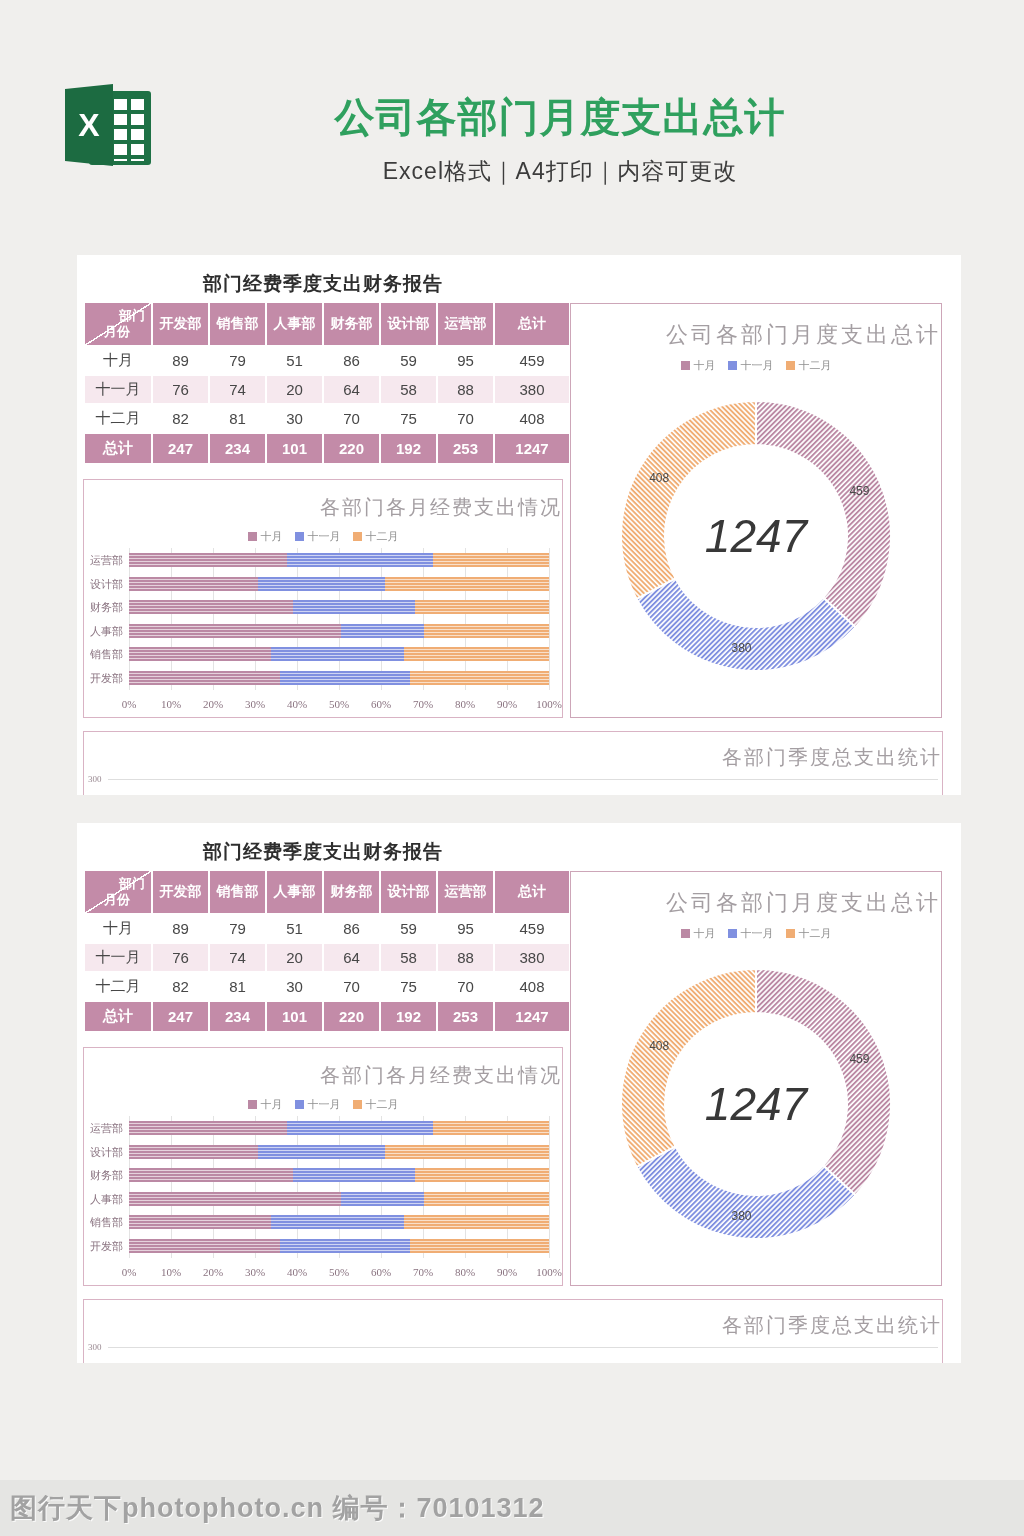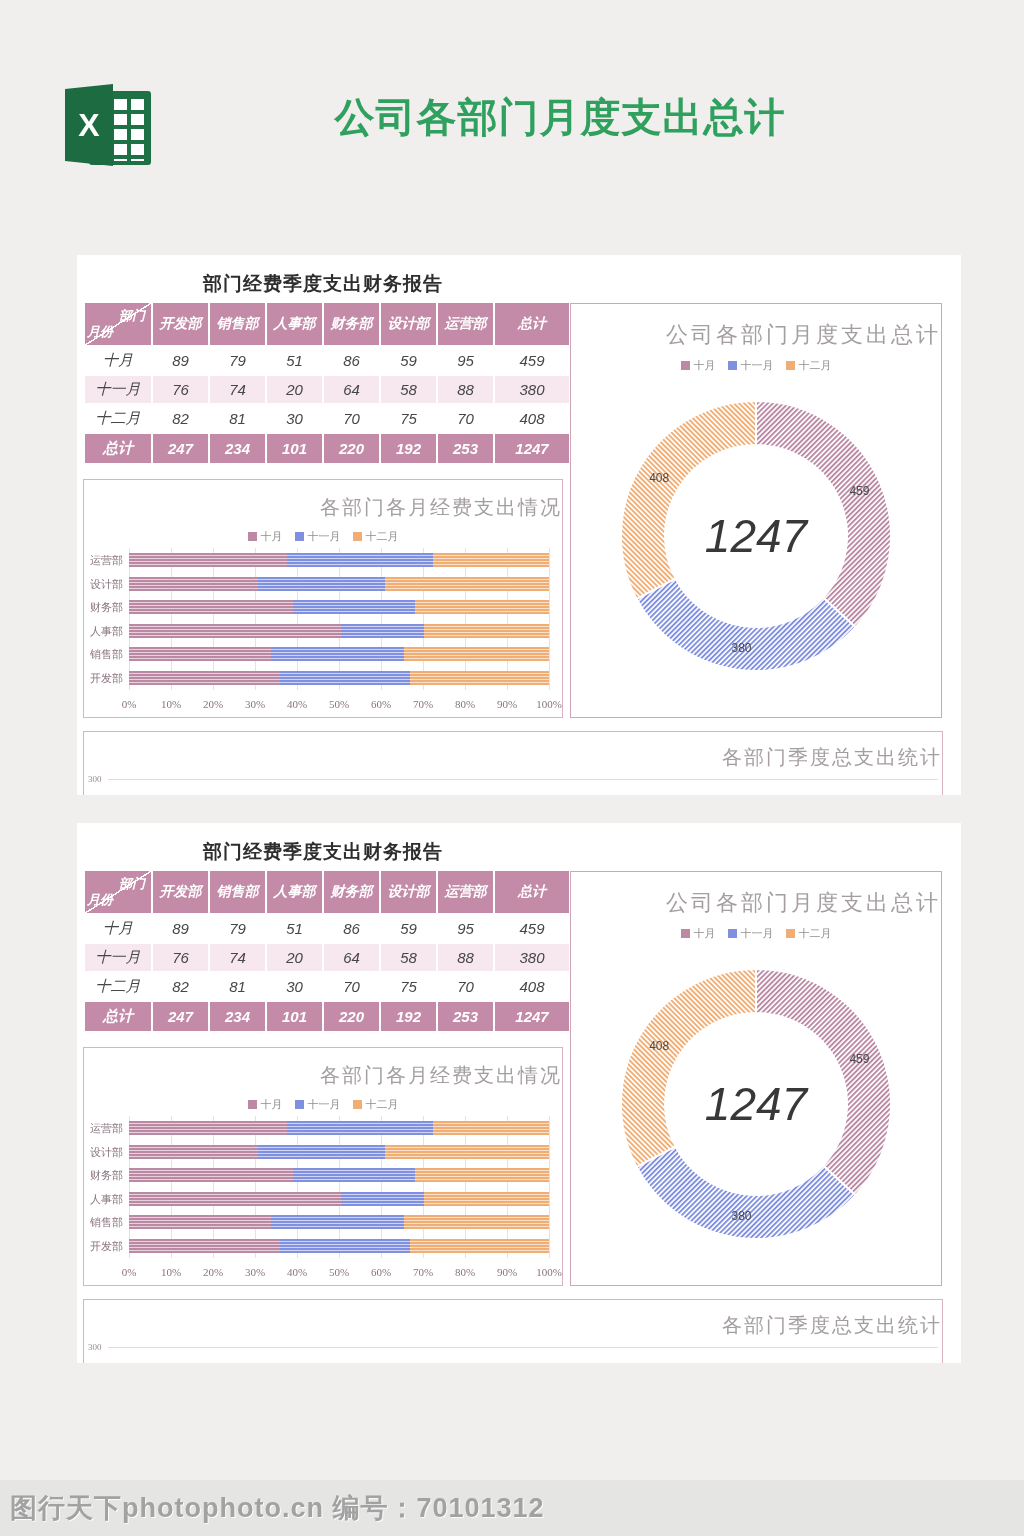--- a/index.html
+++ b/index.html
@@ -41,35 +41,35 @@
   .panel{position:absolute;left:77px;width:884px;height:540px;background:#fff;overflow:hidden;}
   #panel-1{top:255px;}
   #panel-2{top:823px;}
   .report-title{
     position:absolute;left:6px;top:16px;width:480px;text-align:center;
     font-size:19px;font-weight:bold;color:#2e2e2e;letter-spacing:1px;
   }
   
   table.exp-table{
     position:absolute;left:6px;top:46px;width:480px;
-    border-collapse:separate;border-spacing:2px;table-layout:fixed;font-style:italic;
+    border-collapse:separate;border-spacing:2px;table-layout:fixed;
   }
   .exp-table th,.exp-table td{padding:0;text-align:center;overflow:hidden;}
   .exp-table th{background:#c38ba8;color:#fff;font-size:14px;font-weight:bold;height:42px;}
   .exp-table td{font-size:15px;color:#474747;background:#fff;height:27px;}
   .exp-table tr.alt td{background:#f6e8ee;}
   .exp-table tr.total td{background:#c38ba8;color:#fff;font-weight:bold;height:29px;}
   th.corner{
     position:relative;
     background:
       linear-gradient(to bottom right,transparent 49.2%,#fff 49.2%,#fff 51.2%,transparent 51.2%),
       #c38ba8;
   }
   th.corner .c-top{position:absolute;right:6px;top:4px;font-size:13px;}
-  th.corner .c-bot{position:absolute;left:2px;bottom:4px;font-size:13px;}
+  th.corner .c-bot{position:absolute;left:19px;bottom:4px;font-size:13px;}
   
   .bars-box{position:absolute;left:6px;top:224px;width:478px;height:237px;border:1px solid #d9b3c4;background:#fff;}
   .donut-box{position:absolute;left:493px;top:48px;width:370px;height:413px;border:1px solid #cda6b8;background:#fff;}
   .strip-box{position:absolute;left:6px;top:476px;width:858px;height:74px;border:1px solid #d9b3c4;background:#fff;}
   .chart-title{margin-top:14px;text-align:right;font-size:20px;color:#a49ea2;letter-spacing:2px;white-space:nowrap;}
   .donut-box .chart-title{margin-top:16px;font-size:22px;letter-spacing:3px;}
   .strip-box .chart-title{margin-top:12px;}
   .legend-row{margin-top:8px;text-align:center;font-size:11px;color:#8f8f8f;font-family:"Liberation Serif",serif;}
   .legend-row .sw{display:inline-block;width:9px;height:9px;margin:0 4px 0 12px;vertical-align:-1px;}
   .legend-row .sw:first-child{margin-left:0;}
@@ -105,20 +105,21 @@
 <body>
 
 <div class="hdr-area">
   <div class="xl-icon">
     <div class="xl-grid"></div>
     <div class="xl-book">
       <span>X</span>
     </div>
   </div>
   <div class="main-title">公司各部门月度支出总计</div>
+  <div class="sub-title">Excel格式｜A4打印｜内容可更改</div>
 </div>
 
 <section class="panel" id="panel-1">
   <div class="report-title">部门经费季度支出财务报告</div>
 
   <table class="exp-table">
       <colgroup>
         <col style="width:66px">
         <col style="width:55px">
         <col style="width:55px">

